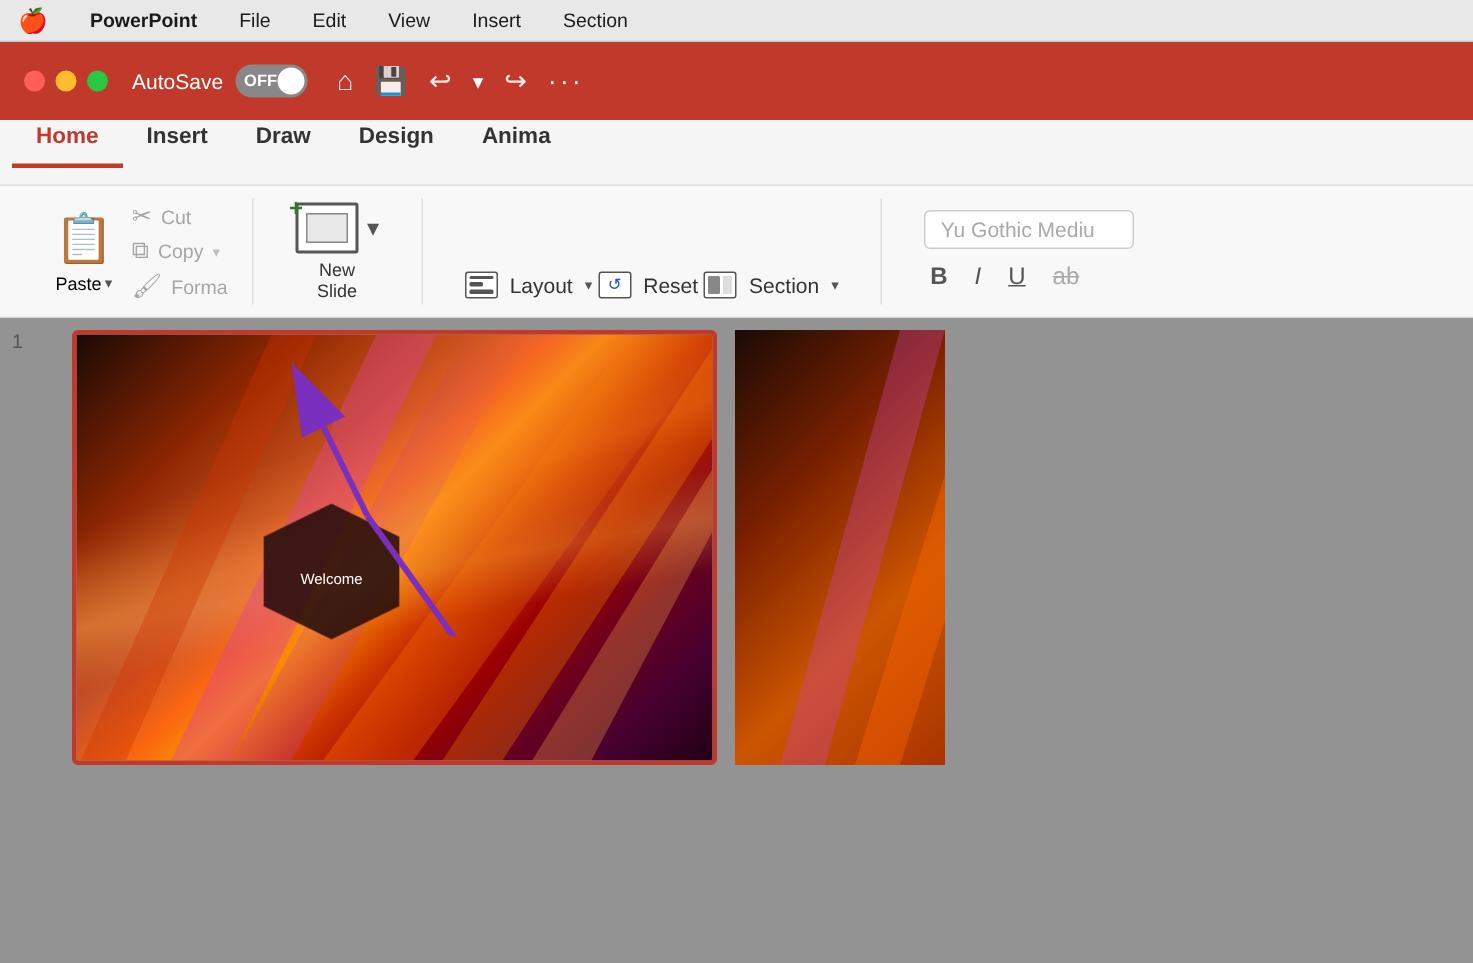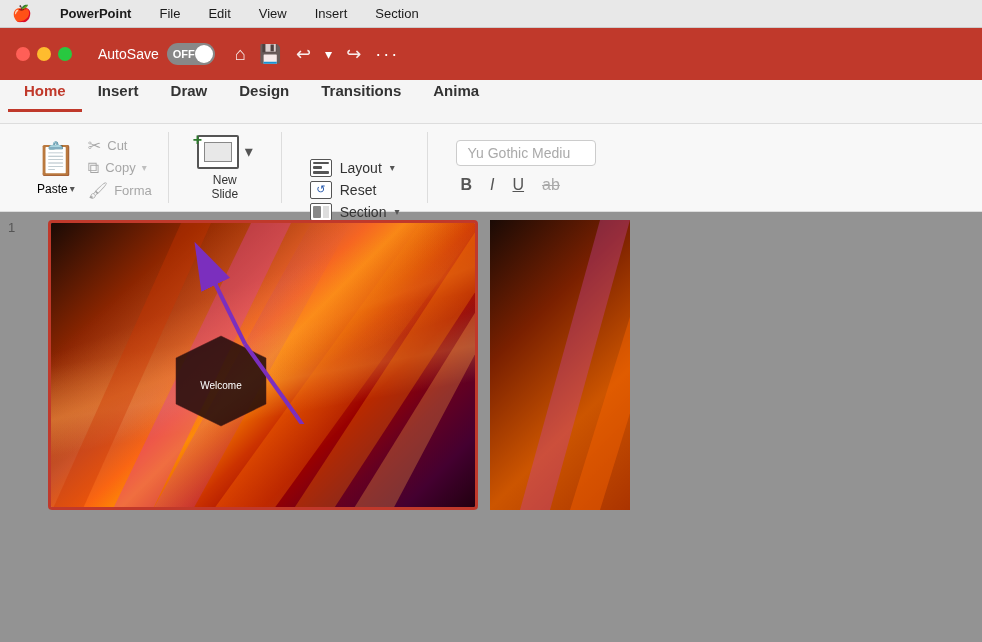--- a/index.html
+++ b/index.html
@@ -41,21 +41,21 @@
     }
     .traffic-lights { display: flex; gap: 7px; align-items: center; }
     .tl-btn {
       width: 14px; height: 14px; border-radius: 50%; border: none; cursor: pointer;
     }
     .tl-close { background: #ff5f57; }
     .tl-minimize { background: #febc2e; }
     .tl-maximize { background: #28c840; }
 
     .autosave-area {
-      display: flex; align-items: center; gap: 8px; margin-left: 14px;
+      display: flex; align-items: center; gap: 8px; margin-left: 4px;
     }
     .autosave-label { color: white; font-size: 14px; font-weight: 500; }
     .toggle-switch {
       display: flex; align-items: center;
       background: #888; border-radius: 12px;
       padding: 2px;
       width: 48px; height: 22px;
       position: relative;
     }
     .toggle-knob {
@@ -138,21 +138,21 @@
     .new-slide-plus {
       position: absolute; top: -6px; left: -6px;
       color: #2d7a2d; font-size: 16px; font-weight: bold;
     }
     .new-slide-inner { width: 28px; height: 20px; border: 1px solid #888; background: #e8e8e8; }
     .new-slide-dropdown { font-size: 16px; cursor: pointer; color: #555; margin-left: 4px; }
     .new-slide-label { font-size: 12px; color: #333; text-align: center; }
 
     
     .layout-group {
-      display: flex; flex-direction: column; gap: 4px; padding: 0 12px; margin-top: 44px;
+      display: flex; gap: 4px; padding: 0 12px; margin-top: 44px;
     }
     .layout-item {
       display: flex; align-items: center; gap: 8px; cursor: pointer; font-size: 14px; color: #333;
     }
     .layout-icon { width: 22px; height: 18px; border: 1px solid #555; border-radius: 2px; display: flex; flex-direction: column; gap: 2px; padding: 2px; background: white; }
     .layout-icon-bar { height: 3px; background: #555; border-radius: 1px; }
     .layout-icon-bar.short { width: 60%; }
     .layout-chevron { font-size: 10px; color: #555; }
 
     
@@ -288,21 +288,20 @@
     <span class="toolbar-icon">↪</span>
     <span class="toolbar-dots">···</span>
   </div>
 </div>
 
 <div class="ribbon-tabs">
   <div class="ribbon-tab active">Home</div>
   <div class="ribbon-tab">Insert</div>
   <div class="ribbon-tab">Draw</div>
   <div class="ribbon-tab">Design</div>
-  <div class="ribbon-tab">Transitions</div>
   <div class="ribbon-tab">Anima</div>
 </div>
 
 <div class="ribbon-content">
 
   <div class="ribbon-group">
     <div class="paste-btn">
       <span class="paste-icon">📋</span>
       <div style="display:flex;align-items:center;gap:2px;">
         <span style="font-size:12px;color:#000000;">Paste</span>

